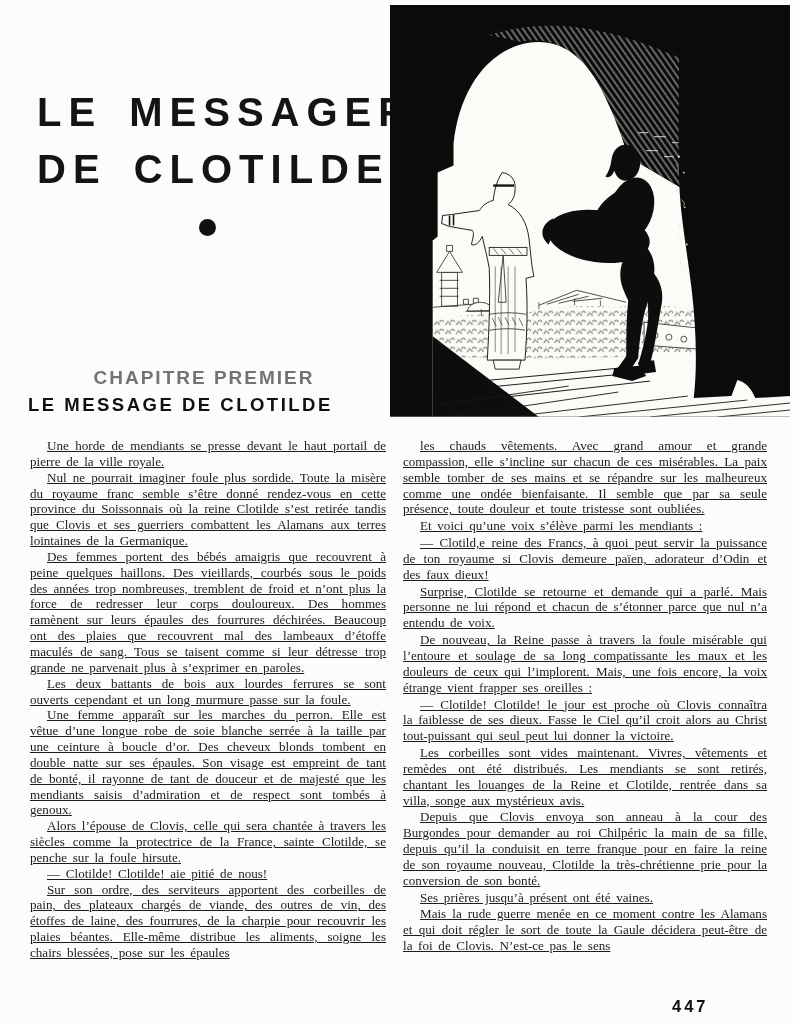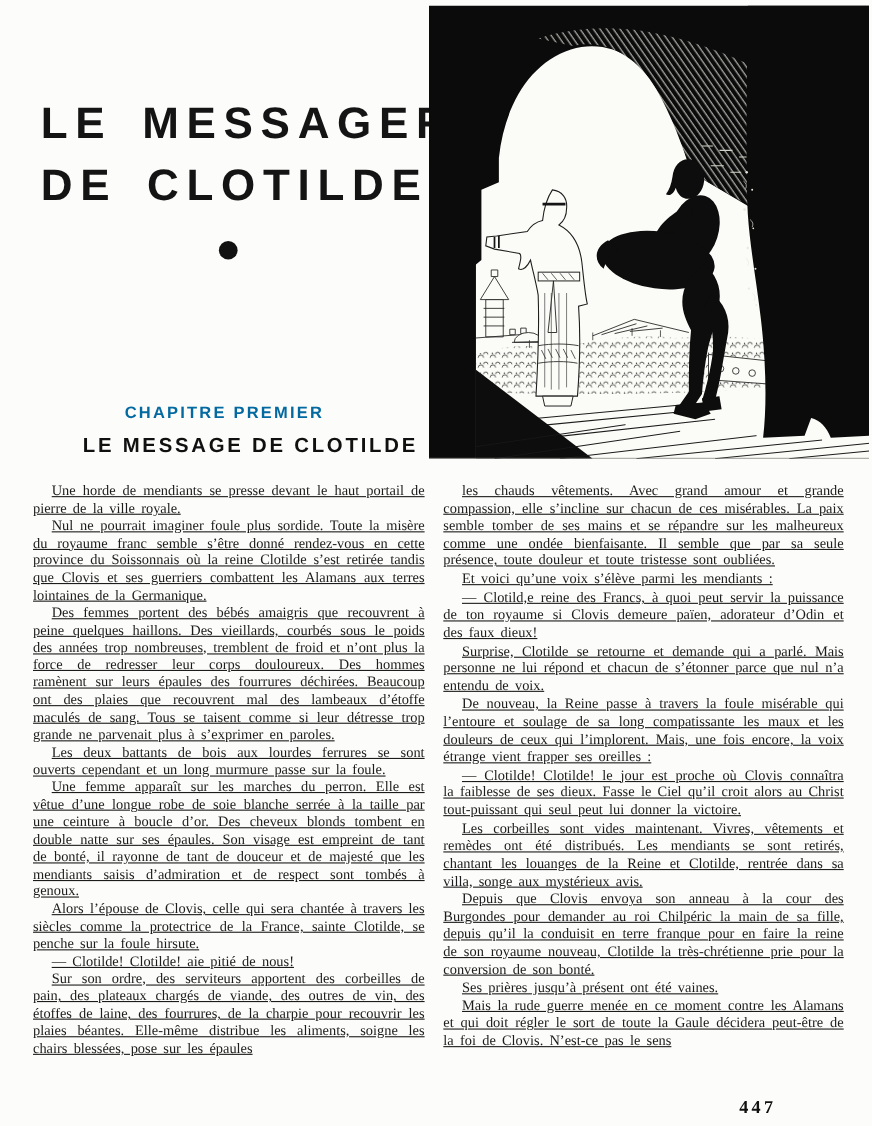--- a/index.html
+++ b/index.html
@@ -14,43 +14,43 @@
     font-size:40px; line-height:57px; letter-spacing:7px; word-spacing:9px;
     color:#141414; white-space:nowrap;
   }
   .bullet {
     position:absolute; left:199px; top:219px; width:17px; height:17px;
     border-radius:50%; background:#111;
   }
   .kicker {
     position:absolute; left:28px; top:367px; width:352px; text-align:center;
     font-family:"Liberation Sans", sans-serif; font-weight:bold;
-    font-size:15px; letter-spacing:2px; color:#0369a1;
+    font-size:19px; letter-spacing:2px; color:#737373;
   }
   .subheading {
-    position:absolute; left:28px; top:394px; width:352px; text-align:right;
+    position:absolute; left:28px; top:394px; width:352px; text-align:left;
     font-family:"Liberation Sans", sans-serif; font-weight:bold;
     font-size:18.5px; letter-spacing:2.5px; color:#101010;
   }
   .illustration {
     position:absolute; left:390px; top:5px; width:400px; height:412px;
   }
   .illustration svg { display:block; width:100%; height:100%; }
   .col { position:absolute; top:438px; }
   .col-left  { left:30px;  width:356px; }
   .col-right { left:403px; width:364px; }
   .col p {
     margin:0; text-indent:17px; text-align:justify;
     font-size:13.1px; line-height:15.85px; word-spacing:2.4px;
     hyphens:auto;text-decoration:underline; -webkit-hyphens:auto;
   }
   .col-right p { margin-bottom:1px; }
   .pagenum {
     position:absolute; left:672px; top:997px;
-    font-family:Liberation Serif, serif; font-weight:bold;
+    font-family:Liberation Sans, sans-serif; font-weight:bold;
     font-size:16.5px; letter-spacing:3px; color:#111;
   }
 </style>
 </head>
 <body>
 
 <div class="page">
 
   <div class="title">
     <div>LE MESSAGER</div>

